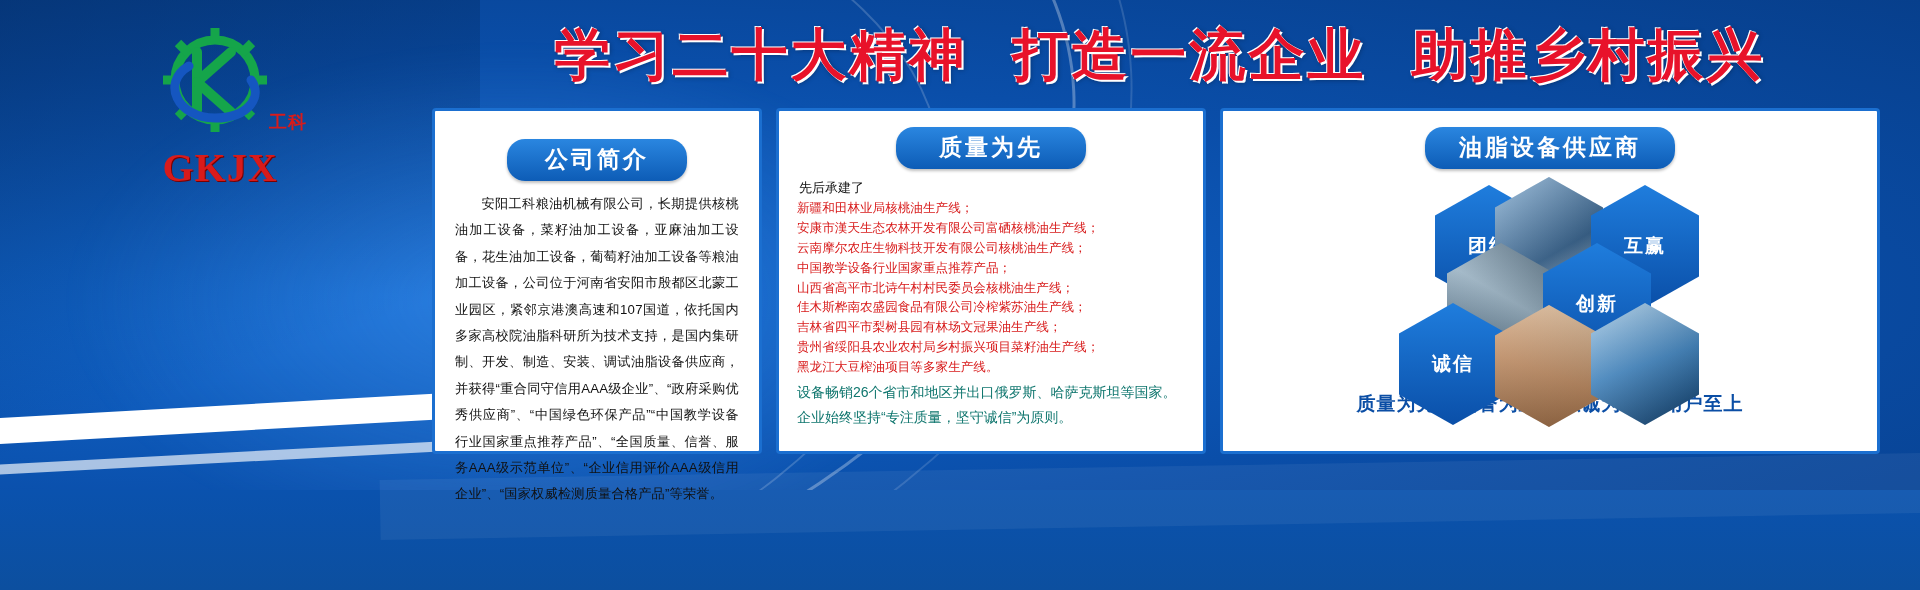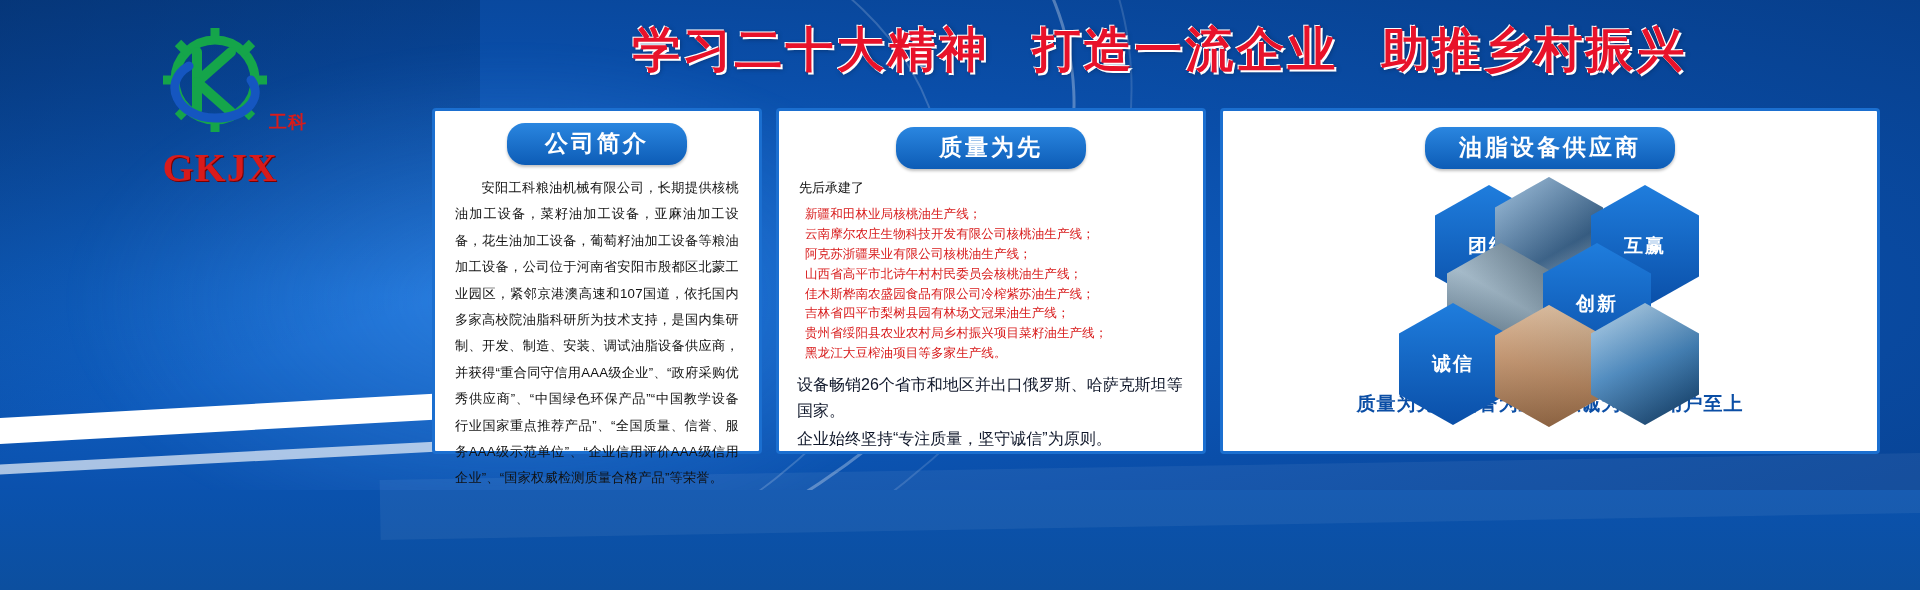--- a/index.html
+++ b/index.html
@@ -109,21 +109,21 @@
     font-weight: bold;
     letter-spacing: 1px;
   }
 
   
   .headline {
     position: absolute;
     left: 430px; top: 18px;
     width: 1460px;
     text-align: center;
-    font-size: 48px;
+    font-size: 56px;
     font-weight: bold;
     color: #e8122a;
     letter-spacing: 3px;
     font-family: "Liberation Serif", serif;
     text-shadow: 2px 2px 0 #ffffff, -1px -1px 0 #ffffff, 2px 2px 5px rgba(0,0,0,0.35);
     white-space: nowrap;
   }
   .headline span { margin: 0 14px; }
 
   
@@ -134,21 +134,21 @@
     display: flex;
     gap: 14px;
   }
   .panel {
     background: #ffffff;
     border: 3px solid #1b6fd0;
     border-radius: 4px;
     position: relative;
     box-sizing: border-box;
   }
-  .panel-1 { width: 330px; padding: 8px 20px 10px; }
+  .panel-1 { width: 330px; padding: 24px 20px 10px; }
   .panel-2 { width: 430px; padding: 12px 18px 10px; }
   .panel-3 { width: 660px; padding: 12px 18px 10px; }
 
   .panel-title {
     margin: 4px auto 10px;
     background: linear-gradient(#2a86e0, #0d5cb6);
     color: #ffffff;
     font-size: 23px;
     font-weight: bold;
     letter-spacing: 3px;
@@ -171,32 +171,32 @@
   }
 
   
   .ach-intro {
     font-size: 13px;
     color: #111;
     margin: 2px 0 2px 2px;
   }
   .ach-list {
     list-style: none;
-    margin: 8px; padding: 0;
+    margin: 0; padding: 0;
   }
   .ach-list li {
     font-size: 12.6px;
     line-height: 1.58;
     color: #d81b1b;
     white-space: nowrap;
   }
   .ach-foot {
-    font-size: 16px;
+    font-size: 14px;
     line-height: 1.6;
-    color: #0f172a;
+    color: #0f766e;
     margin-top: 3px;
   }
 
   
   .hex-stage {
     position: relative;
     width: 100%;
     height: 210px;
     margin-top: 2px;
   }
@@ -309,22 +309,23 @@
     <div class="panel panel-1">
       <div class="panel-title">公司简介</div>
       <div class="body-text">安阳工科粮油机械有限公司，长期提供核桃油加工设备，菜籽油加工设备，亚麻油加工设备，花生油加工设备，葡萄籽油加工设备等粮油加工设备，公司位于河南省安阳市殷都区北蒙工业园区，紧邻京港澳高速和107国道，依托国内多家高校院油脂科研所为技术支持，是国内集研制、开发、制造、安装、调试油脂设备供应商，并获得“重合同守信用AAA级企业”、“政府采购优秀供应商”、“中国绿色环保产品”“中国教学设备行业国家重点推荐产品”、“全国质量、信誉、服务AAA级示范单位”、“企业信用评价AAA级信用企业”、“国家权威检测质量合格产品”等荣誉。</div>
     </div>
 
     <div class="panel panel-2">
       <div class="panel-title">质量为先</div>
       <div class="ach-intro">先后承建了</div>
       <ul class="ach-list">
         <li>新疆和田林业局核桃油生产线；</li>
+        <li>安康市漢天生态农林开发有限公司富硒核桃油生产线；</li>
         <li>云南摩尔农庄生物科技开发有限公司核桃油生产线；</li>
-        <li>阿克苏浙疆果业有限公司核桃油生产线；</li>
+        <li>中国教学设备行业国家重点推荐产品；</li>
         <li>山西省高平市北诗午村村民委员会核桃油生产线；</li>
         <li>佳木斯桦南农盛园食品有限公司冷榨紫苏油生产线；</li>
         <li>吉林省四平市梨树县园有林场文冠果油生产线；</li>
         <li>贵州省绥阳县农业农村局乡村振兴项目菜籽油生产线；</li>
         <li>黑龙江大豆榨油项目等多家生产线。</li>
       </ul>
       <div class="ach-foot">设备畅销26个省市和地区并出口俄罗斯、哈萨克斯坦等国家。</div>
       <div class="ach-foot">企业始终坚持“专注质量，坚守诚信”为原则。</div>
     </div>
 

